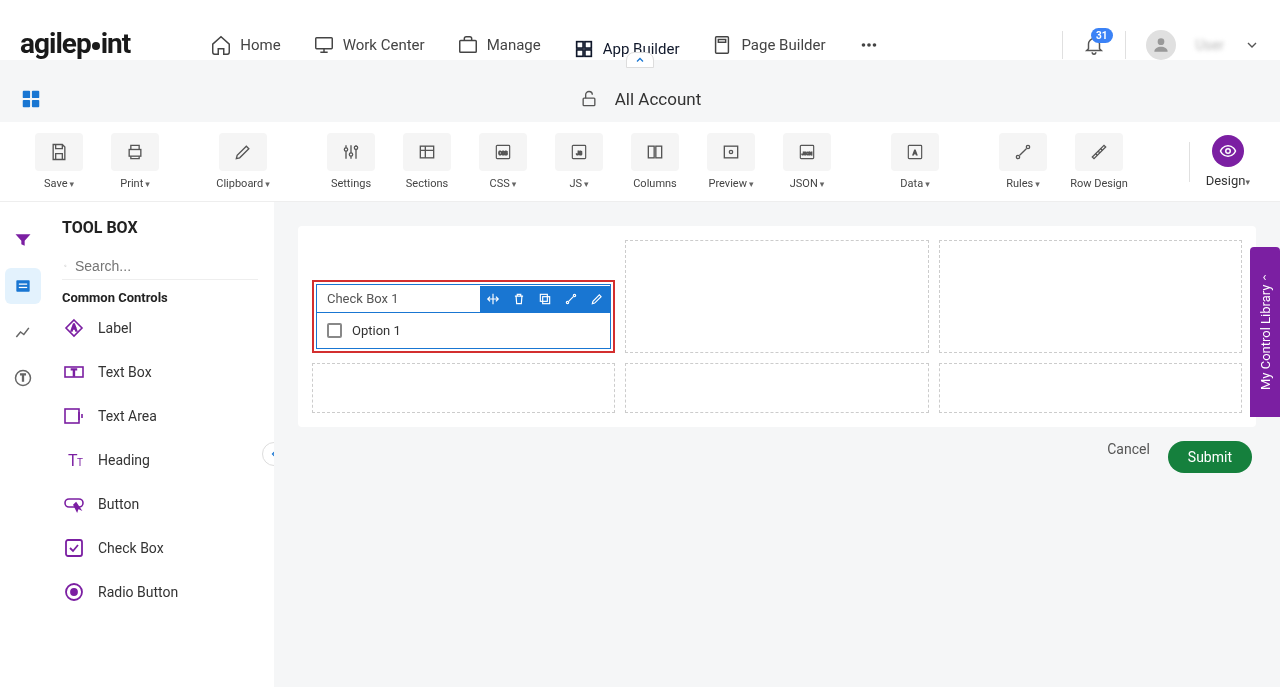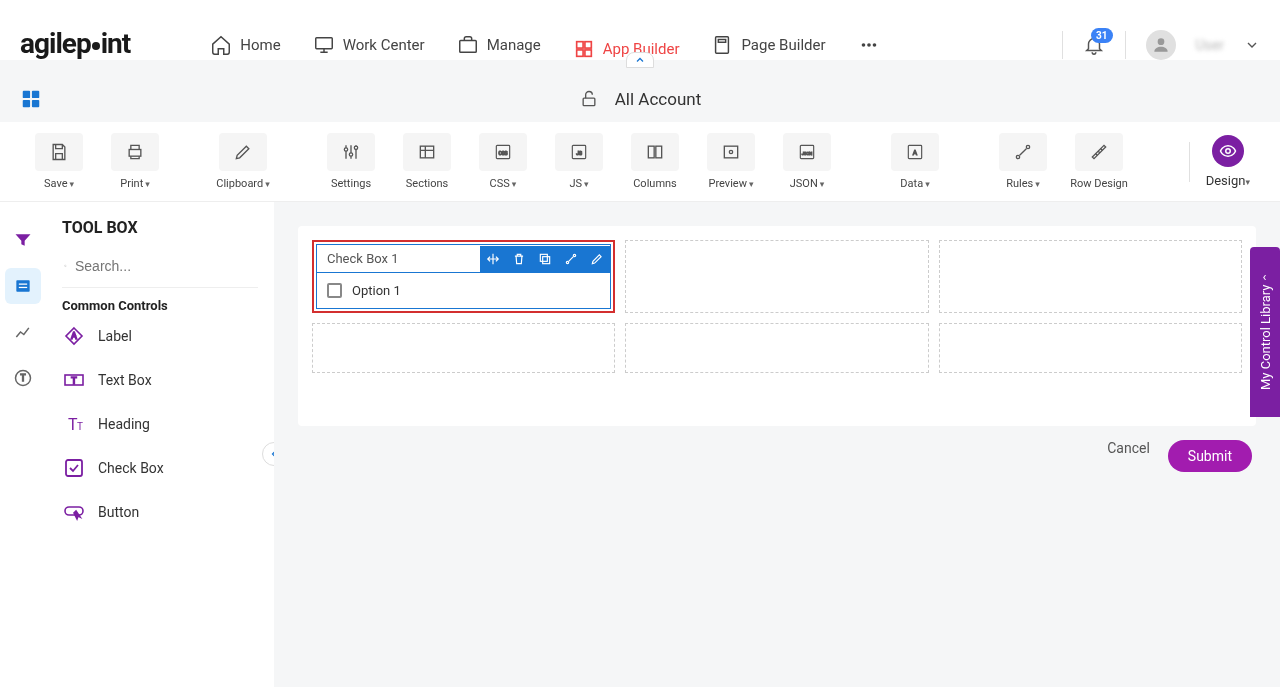--- a/index.html
+++ b/index.html
@@ -4,21 +4,21 @@
 <style>
 * { box-sizing: border-box; margin: 0; padding: 0; }
 body { font-family: -apple-system, BlinkMacSystemFont, "Segoe UI", Roboto, Arial, sans-serif; font-size: 13px; color: #333; background: #fff; overflow: hidden; width: 1280px; height: 687px; }
 
 
 .topnav { height: 60px; display: flex; align-items: flex-end; padding: 0 20px; background: #fff; }
 .logo { font-size: 28px; font-weight: 700; letter-spacing: -1px; color: #1a1a1a; margin-right: 80px; }
 .logo .dot { display: inline-block; width: 8px; height: 8px; background: #1a1a1a; border-radius: 50%; vertical-align: middle; margin: 0 1px; }
 .topnav-items { display: flex; gap: 32px; align-items: center; }
 .nav-item { display: flex; align-items: center; gap: 8px; font-size: 15px; color: #444; cursor: pointer; }
-.nav-item.active { color: #ef4444; margin-top: 8px; }
+.nav-item.active { color: #0f172a; margin-top: 8px; }
 .nav-item svg { width: 22px; height: 22px; }
 .nav-right { margin-left: auto; display: flex; align-items: center; gap: 20px; }
 .bell-wrap { position: relative; }
 .badge { position: absolute; top: -6px; right: -8px; background: #3b82f6; color: #fff; font-size: 10px; font-weight: 700; border-radius: 10px; padding: 2px 5px; }
 .avatar { width: 30px; height: 30px; border-radius: 50%; background: #e0e0e0; display: flex; align-items: center; justify-content: center; }
 .username { color: #bbb; filter: blur(2px); font-size: 14px; }
 .divider-v { width: 1px; height: 28px; background: #e0e0e0; }
 
 
 .collapse-bar { height: 16px; background: #f5f6f7; position: relative; }
@@ -40,43 +40,43 @@
 .eye-circle { width: 32px; height: 32px; background: #7b1fa2; border-radius: 50%; display: flex; align-items: center; justify-content: center; color: #fff; }
 
 
 .main { display: flex; height: calc(687px - 60px - 16px - 46px - 80px); background: #f5f6f7; }
 .leftrail { width: 46px; background: #fff; padding-top: 20px; display: flex; flex-direction: column; align-items: center; gap: 10px; }
 .rail-btn { width: 36px; height: 36px; border-radius: 6px; display: flex; align-items: center; justify-content: center; cursor: pointer; color: #666; }
 .rail-btn.active { background: #e3f2fd; color: #1976d2; }
 
 .toolbox { width: 228px; background: #fff; padding: 16px 16px; overflow-y: auto; position: relative; }
 .toolbox h3 { font-size: 16px; font-weight: 700; color: #222; margin-bottom: 14px; }
-.search-row { display: flex; align-items: center; gap: 8px; border-bottom: 1px solid #eee; padding: 6px 2px 12px; margin-bottom: 10px; color: #999; }
+.search-row { display: flex; align-items: center; gap: 8px; border-bottom: 1px solid #eee; padding: 6px 2px 4px; margin-bottom: 10px; color: #999; }
 .search-row input { border: none; outline: none; font-size: 14px; flex: 1; color: #666; }
 .section-title { font-size: 13px; font-weight: 700; color: #222; margin: 8px 0 1px; }
 .control-item { display: flex; align-items: center; gap: 12px; padding: 10px 0; cursor: pointer; font-size: 14px; color: #333; }
 .control-icon { width: 24px; height: 24px; color: #7b1fa2; display: flex; align-items: center; justify-content: center; }
 .collapse-side { position: absolute; right: -12px; top: 240px; width: 24px; height: 24px; background: #fff; border: 1px solid #ddd; border-radius: 50%; display: flex; align-items: center; justify-content: center; color: #1976d2; cursor: pointer; z-index: 10; }
 
 .canvas-wrap { flex: 1; padding: 24px; position: relative; overflow: auto; }
 .canvas { background: #fff; border-radius: 4px; padding: 14px; min-height: 200px; }
 .grid3 { display: grid; grid-template-columns: 1fr 1fr 1fr; gap: 10px; }
 .cell { border: 1px dashed #ccc; min-height: 56px; }
 .cell.small { min-height: 50px; }
-.checkbox-widget { border: 2px solid #d32f2f; padding: 2px; position: relative; grid-column: 1; }
+.checkbox-widget { border: 2px solid #d32f2f; padding: 2px; position: relative; grid-column: 1; margin-top: 40px; }
 .widget-head { display: flex; align-items: center; background: #fff; border: 1px solid #1976d2; }
 .widget-title { flex: 1; padding: 6px 10px; font-size: 13px; color: #555; }
 .widget-tools { background: #1976d2; display: flex; }
 .widget-tools span { width: 26px; height: 26px; display: flex; align-items: center; justify-content: center; color: #fff; cursor: pointer; }
 .widget-body { padding: 10px; border: 1px solid #1976d2; border-top: none; display: flex; align-items: center; gap: 10px; }
 .chk { width: 15px; height: 15px; border: 2px solid #888; border-radius: 2px; }
 
 .form-actions { display: flex; justify-content: flex-end; gap: 18px; align-items: flex-start; margin-top: 14px; padding-right: 4px; }
 .btn-cancel { color: #555; font-size: 14px; cursor: pointer; }
-.btn-submit { background: #a21caf; color: #fff; border-radius: 18px; padding: 8px 20px; font-size: 14px; cursor: pointer; }
+.btn-submit { background: #15803d; color: #fff; border-radius: 18px; padding: 8px 20px; font-size: 14px; cursor: pointer; }
 
 .side-tab { position: absolute; right: 0; top: 45px; width: 30px; height: 170px; background: #7b1fa2; color: #fff; writing-mode: vertical-rl; transform: rotate(180deg); display: flex; align-items: center; justify-content: center; font-size: 13px; gap: 6px; cursor: pointer; border-radius: 0 0 4px 4px; }
 .side-tab .chev { transform: rotate(90deg); }
 
 svg { display: block; }
 .caret { font-size: 9px; color: #666; }
 </style>
 </head>
 <body>
 
@@ -388,44 +388,62 @@
       <div class="control-icon">
           <svg width="24" height="24" viewBox="0 0 24 24" fill="none" stroke="currentColor" stroke-width="1.6">
             <rect x="3" y="7" width="18" height="10"></rect>
             <text x="12" y="16" font-size="9" text-anchor="middle" fill="currentColor">T</text>
           </svg>
         </div>
       <span>Text Box</span>
     </div>
     <div class="control-item">
       <div class="control-icon">
+          <svg width="24" height="24" viewBox="0 0 24 24" fill="none" stroke="currentColor" stroke-width="1.6">
+            <rect x="3" y="5" width="14" height="14"></rect>
+            <path d="M17 8v8M20 10v4"></path>
+          </svg>
+        </div>
+      <span>Text Area</span>
+    </div>
+    <div class="control-item">
+      <div class="control-icon">
           <svg width="24" height="24" viewBox="0 0 24 24" fill="currentColor">
             <text x="6" y="18" font-size="16">T</text>
             <text x="15" y="18" font-size="10">T</text>
           </svg>
         </div>
       <span>Heading</span>
     </div>
     <div class="control-item">
       <div class="control-icon">
+          <svg width="24" height="24" viewBox="0 0 24 24" fill="none" stroke="currentColor" stroke-width="1.6">
+            <rect x="3" y="7" width="18" height="8" rx="4"></rect>
+            <path d="M14 11l4 6-2-1-1 3-3-6z" fill="currentColor"></path>
+          </svg>
+        </div>
+      <span>Button</span>
+    </div>
+    <div class="control-item">
+      <div class="control-icon">
           <svg width="24" height="24" viewBox="0 0 24 24" fill="none" stroke="currentColor" stroke-width="1.8">
             <rect x="4" y="4" width="16" height="16" rx="2"></rect>
             <path d="M8 12l3 3 5-6"></path>
           </svg>
         </div>
       <span>Check Box</span>
     </div>
     <div class="control-item">
       <div class="control-icon">
-          <svg width="24" height="24" viewBox="0 0 24 24" fill="none" stroke="currentColor" stroke-width="1.6">
-            <rect x="3" y="7" width="18" height="8" rx="4"></rect>
-            <path d="M14 11l4 6-2-1-1 3-3-6z" fill="currentColor"></path>
-          </svg>
-        </div>
-      <span>Button</span>
+          <svg width="24" height="24" viewBox="0 0 24 24" fill="none" stroke="currentColor" stroke-width="1.8">
+            <circle cx="12" cy="12" r="8"></circle>
+            <circle cx="12" cy="12" r="3" fill="currentColor"></circle>
+          </svg>
+        </div>
+      <span>Radio Button</span>
     </div>
 
     <div class="collapse-side">
       <svg width="12" height="12" viewBox="0 0 24 24" fill="none" stroke="currentColor" stroke-width="2.5">
           <path d="M15 6l-6 6 6 6"></path>
         </svg>
     </div>
   </div>
 
   <div class="canvas-wrap">

